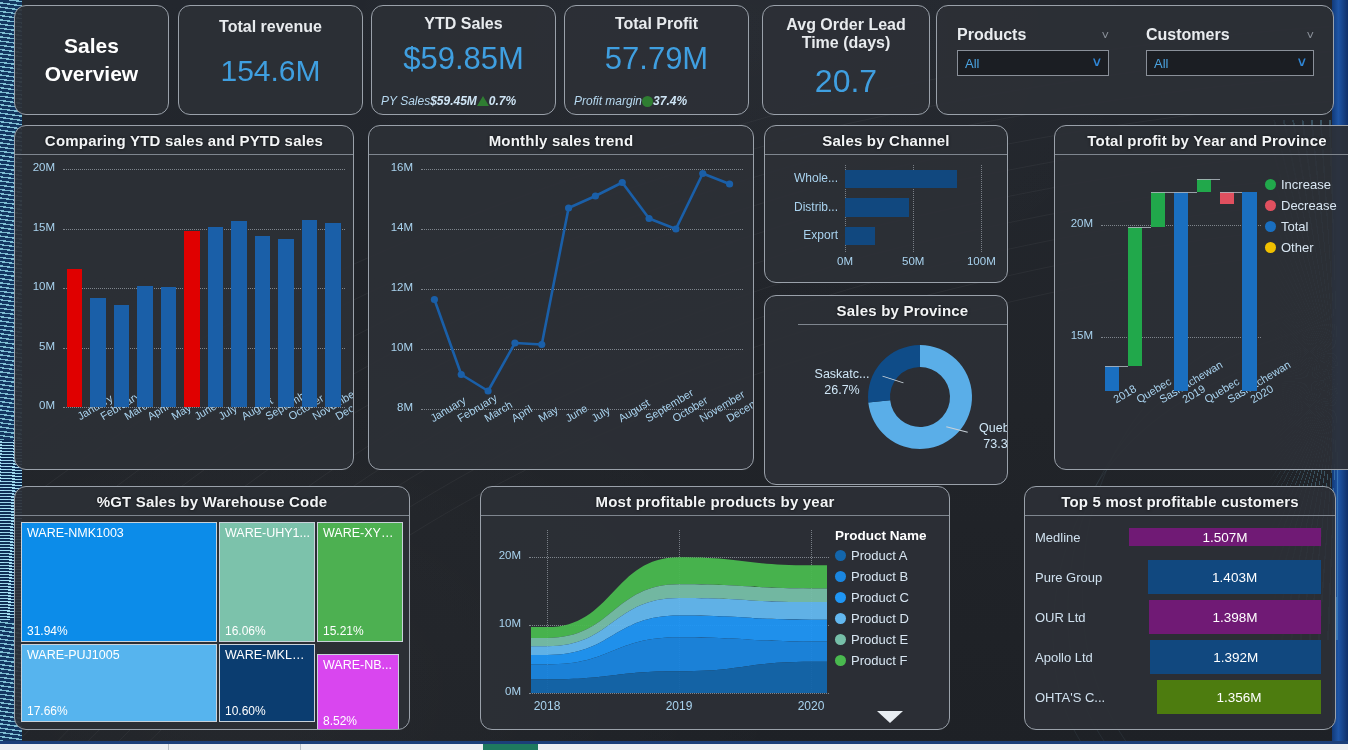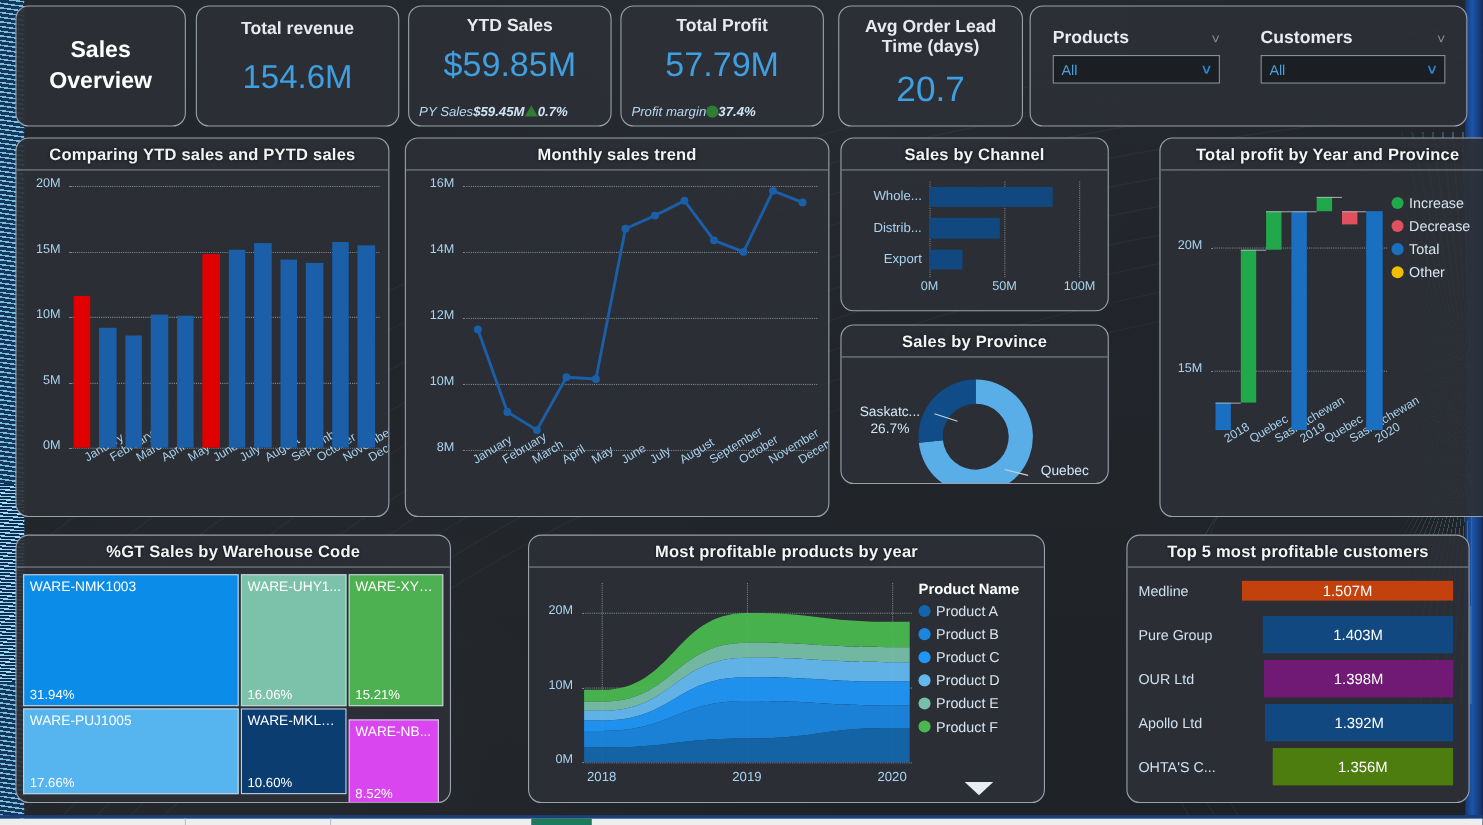--- a/index.html
+++ b/index.html
@@ -334,21 +334,21 @@
         <div class="ytick" style="left:194.36363636363635px;top:100px;width:44px;text-align:center">100M</div>
         <div class="bar" style="left:80px;top:15.1px;width:111.81818181818183px;height:18.133333333333333px;background:#11487f"></div>
         <div class="ytick" style="left:0px;top:16.166666666666664px;width:73px;font-size:12px">Whole...</div>
         <div class="bar" style="left:80px;top:43.43333333333333px;width:64.0909090909091px;height:18.133333333333333px;background:#11487f"></div>
         <div class="ytick" style="left:0px;top:44.5px;width:73px;font-size:12px">Distrib...</div>
         <div class="bar" style="left:80px;top:71.76666666666665px;width:30px;height:18.133333333333333px;background:#11487f"></div>
         <div class="ytick" style="left:0px;top:72.83333333333331px;width:73px;font-size:12px">Export</div>
       </div>
   </div>
 
-  <div class="card" style="left:764px;top:295px;width:244px;height:145px;">
+  <div class="card" style="left:764px;top:295px;width:244px;height:190px;padding-left:33px;">
     <div class="card-title">Sales by Province</div>
     <div class="card-body" id="c-province" style="height:144px;">
         <svg width="244" height="144" style="position:absolute;left:0;top:0">
           <path d="M 122 20 A 52 52 0 1 1 70.29635889935605 77.54378002231353 L 92.17097628809003 75.1983346282578 A 30 30 0 1 0 122 42 Z" fill="#5aaee8"></path>
           <path d="M 70.29635889935605 77.54378002231353 A 52 52 0 0 1 121.99999999999999 20 L 122 42 A 30 30 0 0 0 92.17097628809003 75.1983346282578 Z" fill="#0f4c88"></path>
         </svg>
         <div class="donut-label" style="left:4px;top:42px;width:80px;"><span>Saskatc...</span><br><span>26.7%</span></div>
         <div class="donut-label" style="left:166px;top:96px;width:74px;"><span>Quebec</span><br><span>73.3%</span></div>
         <div class="leader" style="left:84px;top:54px;width:22px;transform:rotate(18deg)"></div>
         <div class="leader" style="left:148px;top:104px;width:22px;transform:rotate(14deg)"></div>
@@ -485,21 +485,21 @@
         </div>
         <div style="position:absolute;right:46px;bottom:6px;width:0;height:0;border-left:13px solid transparent;border-right:13px solid transparent;border-top:12px solid #e8edf2;"></div>
       </div>
   </div>
 
   <div class="card" style="left:1024px;top:486px;width:312px;height:244px;">
     <div class="card-title">Top 5 most profitable customers</div>
     <div class="card-body" id="c-cust" style="height:213px;">
         <div class="cust-row" style="top:4px;height:34px">
           <div class="cust-name">Medline</div>
-          <div class="cust-bar" style="width:192px;height:18px;background:#c2410c;margin-left:4px">
+          <div class="cust-bar" style="width:192px;height:18px;background:#701a75;margin-left:4px">
             <span>1.507M</span>
           </div>
         </div>
         <div class="cust-row" style="top:44px;height:34px">
           <div class="cust-name">Pure Group</div>
           <div class="cust-bar" style="width:172.7072463768116px;height:34px;background:#11487f;margin-left:23.29275362318839px">
             <span>1.403M</span>
           </div>
         </div>
         <div class="cust-row" style="top:84px;height:34px">

